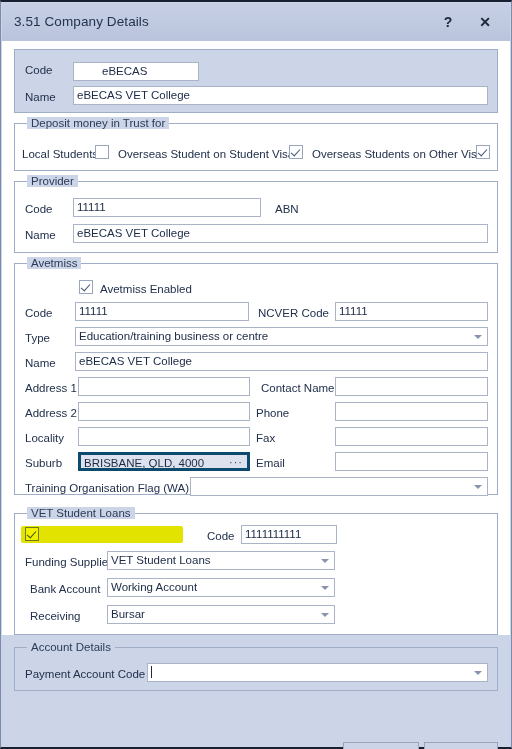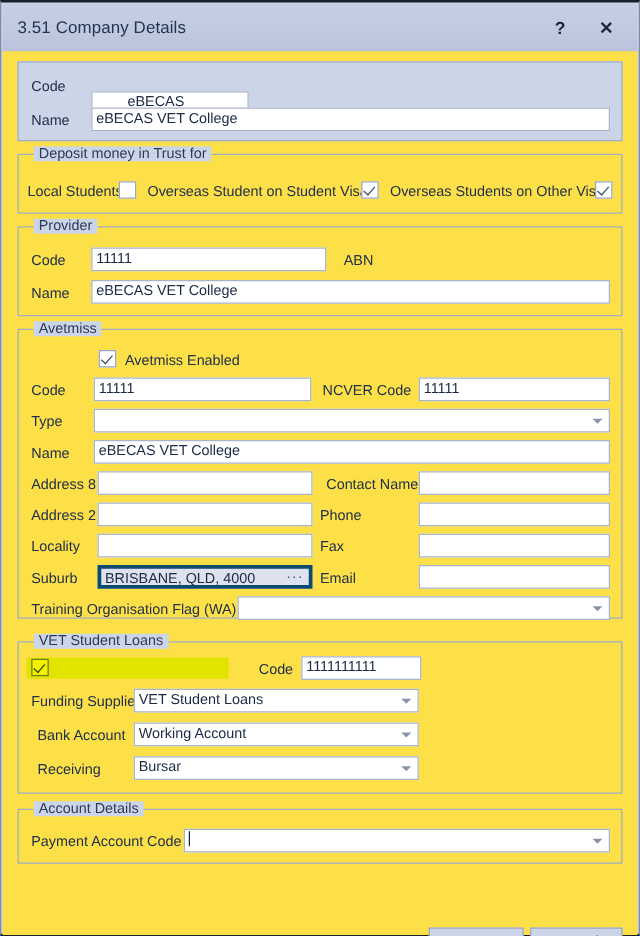--- a/index.html
+++ b/index.html
@@ -59,22 +59,22 @@
   }
   .title-help { left: 434px; font-size: 14px; }
   .title-close { left: 471px; font-size: 14px; }
 
   
   .client {
     position: absolute;
     left: 1px;
     top: 39px;
     width: 508px;
-    height: 707px;
-    background: #fde047;
+    height: 594px;
+    background: #ffffff;
   }
 
   
   .panel {
     position: absolute;
     box-sizing: border-box;
     border: 1px solid #9fadc6;
     background: #ccd5e8;
   }
   .group {
@@ -211,21 +211,21 @@
   <div class="titlebar">
     <div class="title-text">3.51 Company Details</div>
     <div class="title-btn title-help">?</div>
     <div class="title-btn title-close">✕</div>
   </div>
 
   <div class="client">
 
     <div class="panel" style="left:12px; top:8px; width:484px; height:64px;">
       <div class="lbl" style="left:10px; top:13px;">Code</div>
-      <div class="field" style="left:58px; top:23px; width:126px; height:19px;padding-left:28px;">eBECAS</div>
+      <div class="field" style="left:58px; top:12px; width:126px; height:19px;padding-left:28px;">eBECAS</div>
 
       <div class="lbl" style="left:10px; top:40px;">Name</div>
       <div class="field" style="left:58px; top:36px; width:415px; height:19px;">eBECAS VET College</div>
     </div>
 
     <div class="group" style="left:12px; top:82px; width:484px; height:48px;text-align:center;">
       <div class="group-title">Deposit money in Trust for</div>
 
       <div class="lbl" style="left:7px; top:23px;">Local Students</div>
       <div class="cb" style="left:80px; top:21px;"></div>
@@ -256,27 +256,28 @@
       <div class="lbl" style="left:85px; top:18px;">Avetmiss Enabled</div>
 
       <div class="lbl" style="left:10px; top:42px;">Code</div>
       <div class="field" style="left:60px; top:38px; width:174px; height:19px;">11111</div>
 
       <div class="lbl" style="left:243px; top:42px;">NCVER Code</div>
       <div class="field" style="left:320px; top:38px; width:153px; height:19px;">11111</div>
 
       <div class="lbl" style="left:10px; top:67px;">Type</div>
       <div class="combo" style="left:60px; top:63px; width:413px; height:19px;">
+        <span>Education/training business or centre</span>
         <span class="arrow"></span>
       </div>
 
       <div class="lbl" style="left:10px; top:92px;">Name</div>
       <div class="field" style="left:60px; top:88px; width:413px; height:19px;">eBECAS VET College</div>
 
-      <div class="lbl" style="left:10px; top:117px;">Address 8</div>
+      <div class="lbl" style="left:10px; top:117px;">Address 1</div>
       <div class="field" style="left:63px; top:113px; width:172px; height:19px;"></div>
 
       <div class="lbl" style="left:246px; top:117px;">Contact Name</div>
       <div class="field" style="left:320px; top:113px; width:153px; height:19px;"></div>
 
       <div class="lbl" style="left:10px; top:142px;">Address 2</div>
       <div class="field" style="left:63px; top:138px; width:172px; height:19px;"></div>
 
       <div class="lbl" style="left:241px; top:142px;">Phone</div>
       <div class="field" style="left:320px; top:138px; width:153px; height:19px;"></div>

